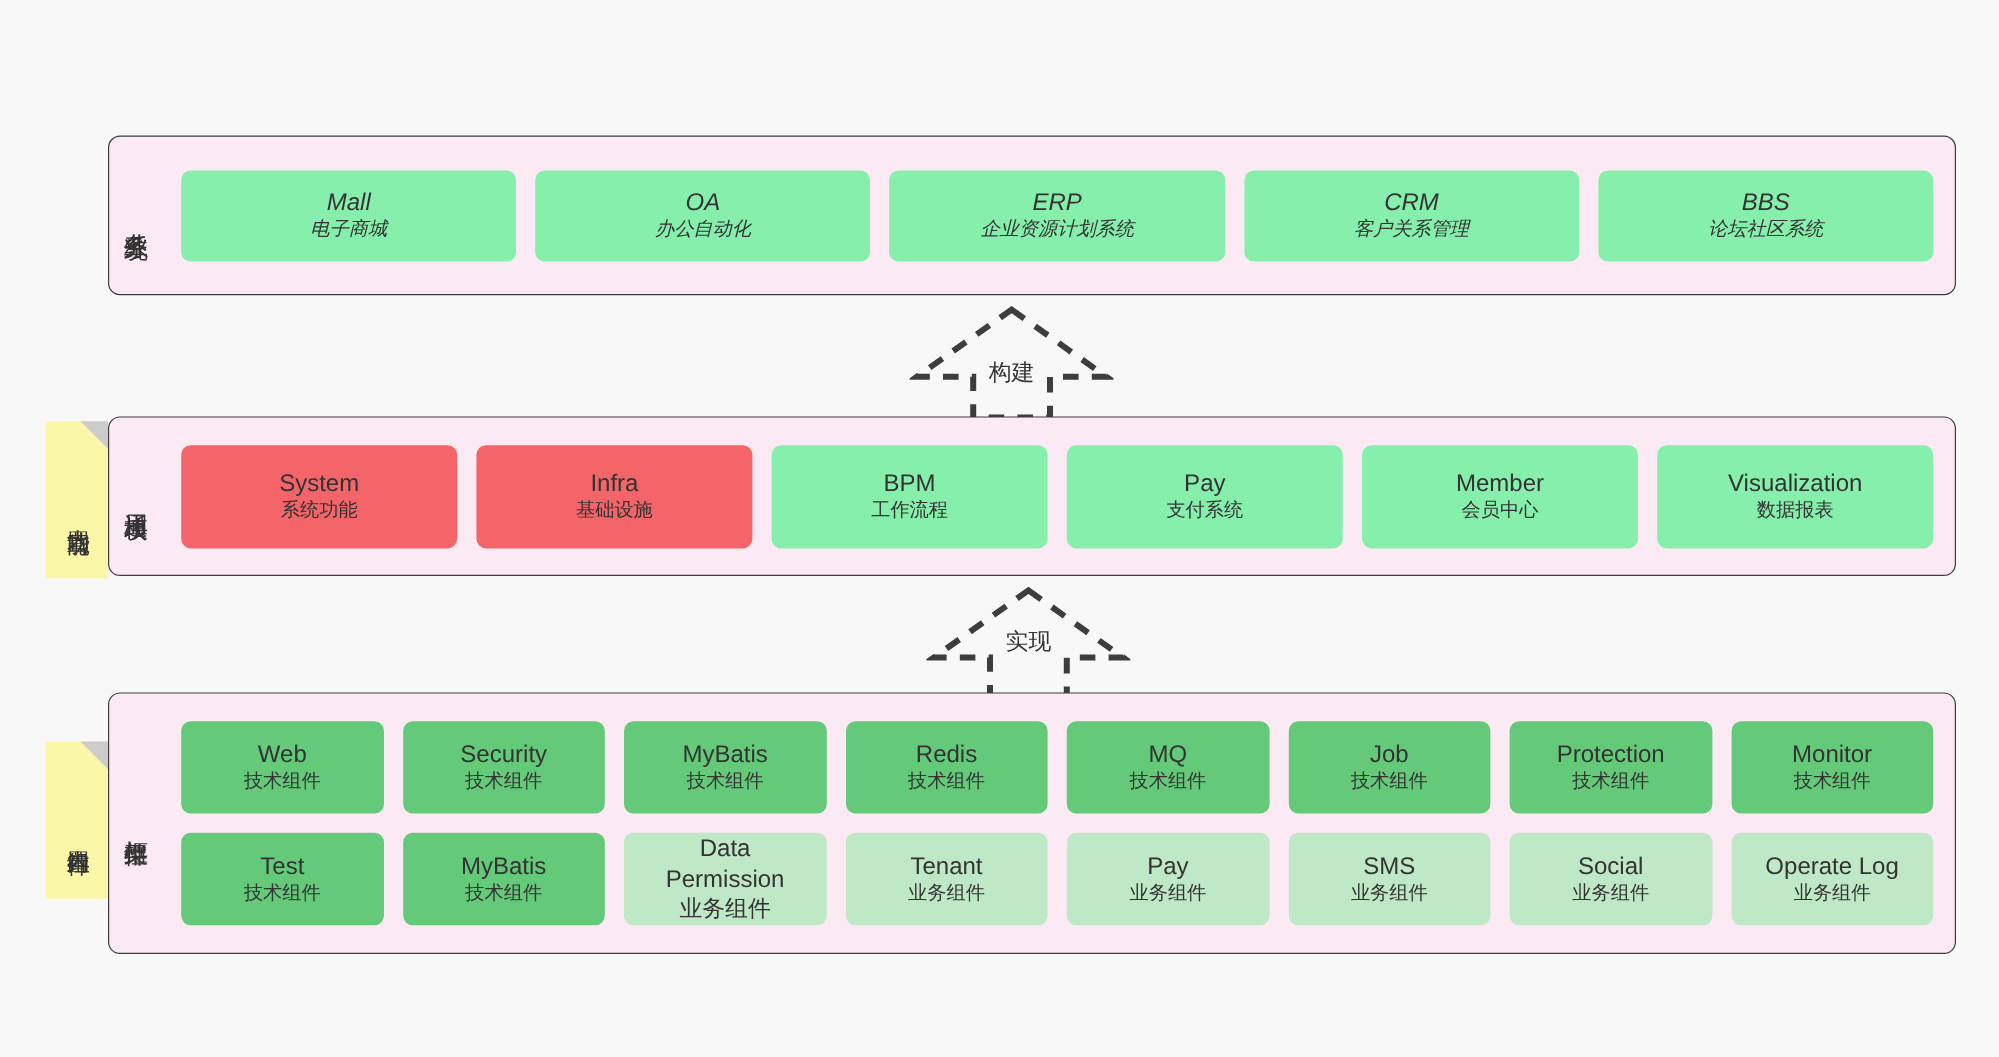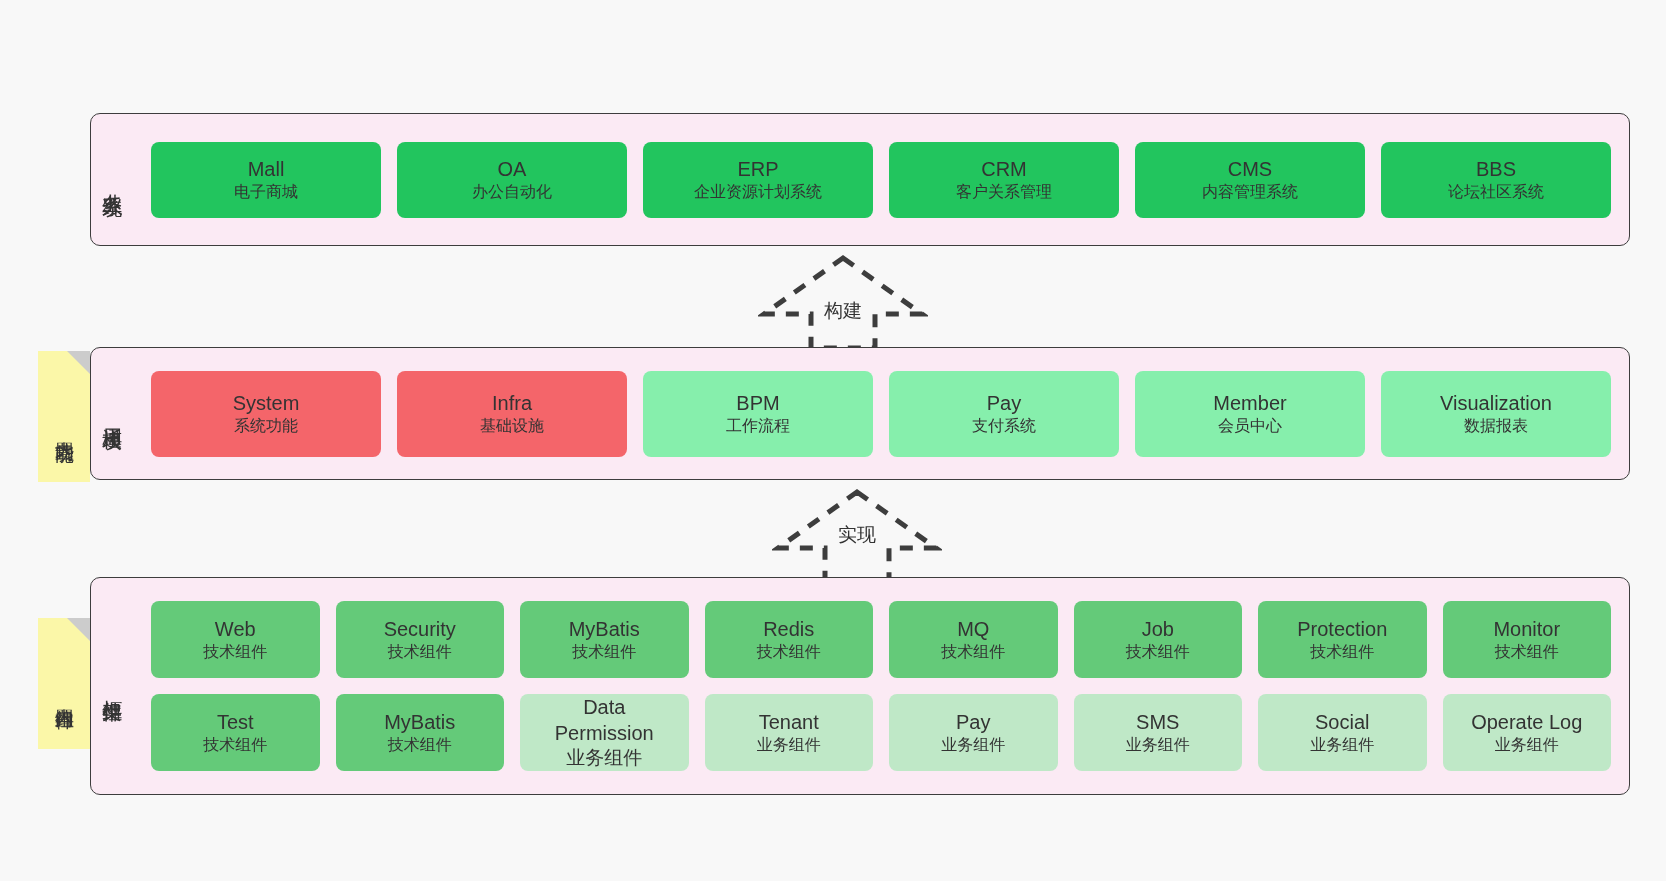--- a/index.html
+++ b/index.html
@@ -75,21 +75,21 @@
     text-align: center;
     line-height: 1.26;
     box-sizing: border-box;
     padding: 4px 6px;
   }
   .card .t1 { font-size: 20px; }
   .card .t2 { font-size: 16px; }
   .card .t3 { font-size: 19px; }
 
   
-  .c-blue       { background: #22c55e; }
+  .c-blue       { background: #86efac; font-style: italic; }
   .c-red        { background: #f4656a; }
   .c-pink       { background: #86efac; }
   .c-green      { background: #64ca79; }
   .c-lightgreen { background: #bfe8c7; }
 
   
   #layer-business { left: 90px;  top: 113px; width: 1540px; height: 133px; }
   #layer-modules  { left: 90px;  top: 347px; width: 1540px; height: 133px; justify-content: space-between; }
   #layer-framework{ left: 90px;  top: 577px; width: 1540px; height: 218px; }
 
@@ -170,24 +170,20 @@
         </div>
         <div class="card c-blue">
           <span class="t1">ERP</span>
           <span class="t2">企业资源计划系统</span>
         </div>
         <div class="card c-blue">
           <span class="t1">CRM</span>
           <span class="t2">客户关系管理</span>
         </div>
         <div class="card c-blue">
-          <span class="t1">CMS</span>
-          <span class="t2">内容管理系统</span>
-        </div>
-        <div class="card c-blue">
           <span class="t1">BBS</span>
           <span class="t2">论坛社区系统</span>
         </div>
       </div>
     </div>
   </div>
 
   <div class="arrow" id="arrow-build">
     <svg viewBox="0 0 170 100" preserveAspectRatio="none" aria-hidden="true">
       <path d="M 85 6 L 164 62 L 117 62 L 117 96 L 53 96 L 53 62 L 6 62 Z" fill="none" stroke="#3d3d3d" stroke-width="5" stroke-dasharray="13,11" stroke-linecap="butt" stroke-linejoin="miter"></path>

